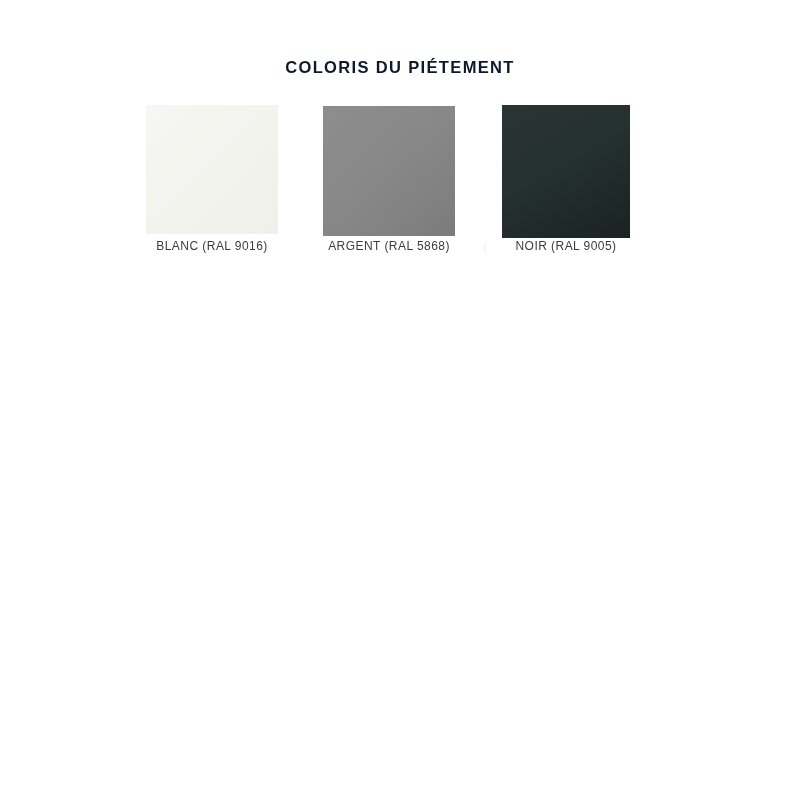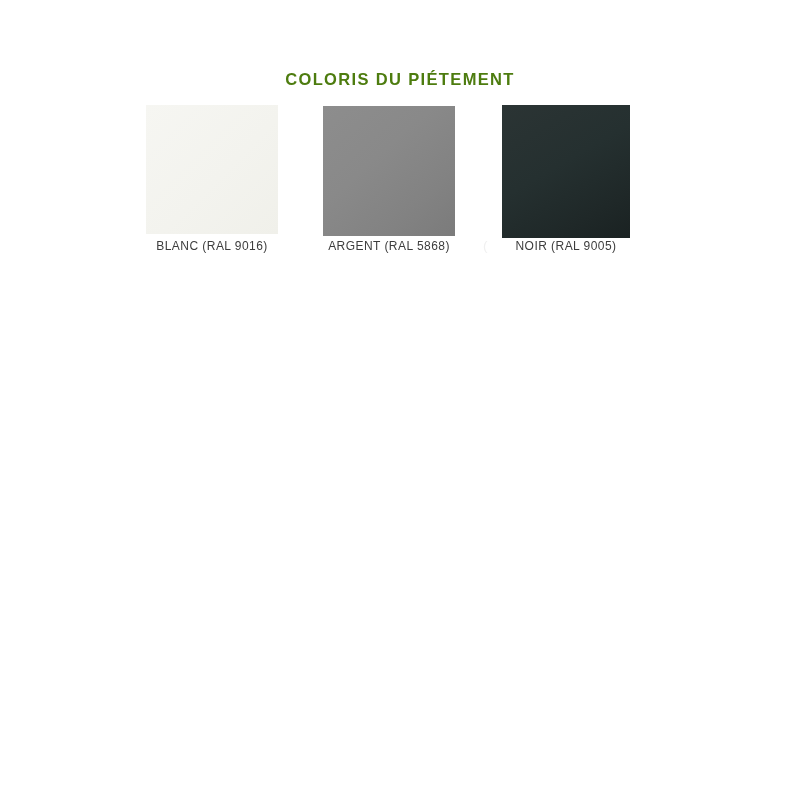--- a/index.html
+++ b/index.html
@@ -24,24 +24,23 @@
   
   .swatch-title {
     position: absolute;
     top: 57px;
     left: 0;
     width: 800px;
     text-align: center;
     font-size: 16.5px;
     font-weight: bold;
     letter-spacing: 1.35px;
-    color: #4d7c0f;
+    color: #0f172a;
     line-height: 21px;
     white-space: nowrap;
-    margin-top: 12px;
   }
 
   
   .swatch-row {
     position: absolute;
     top: 105px;
     left: 0;
     width: 800px;
     height: 160px;
   }

